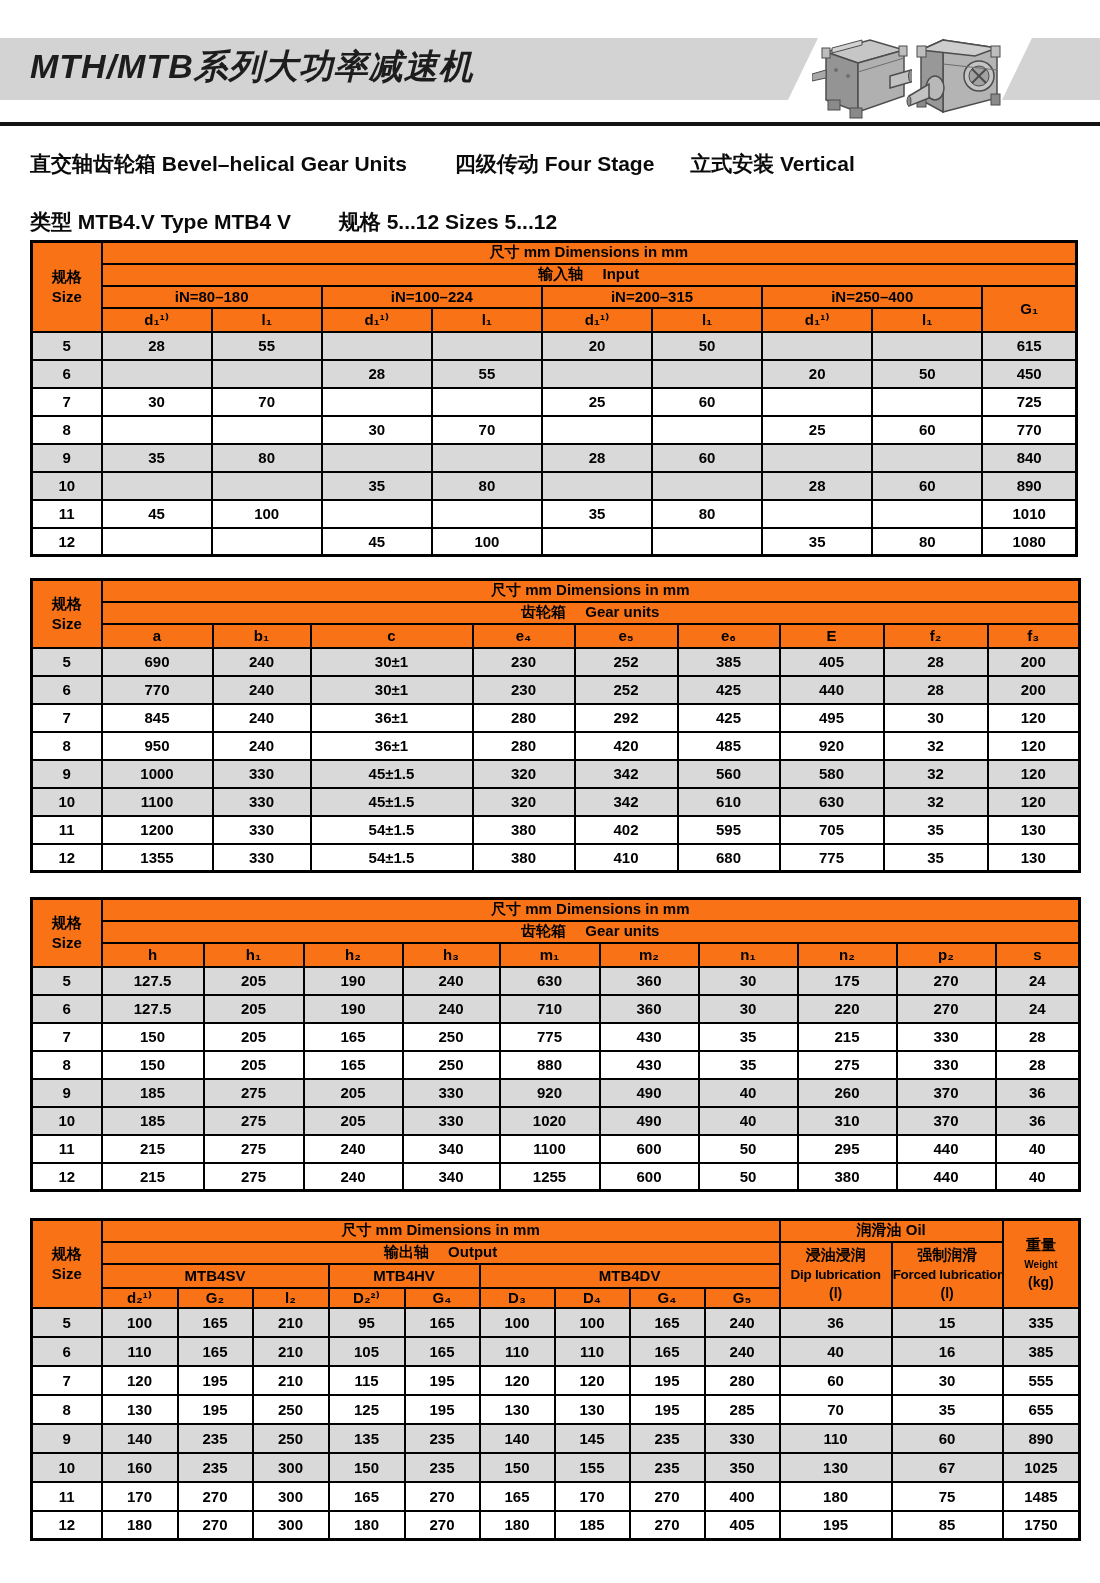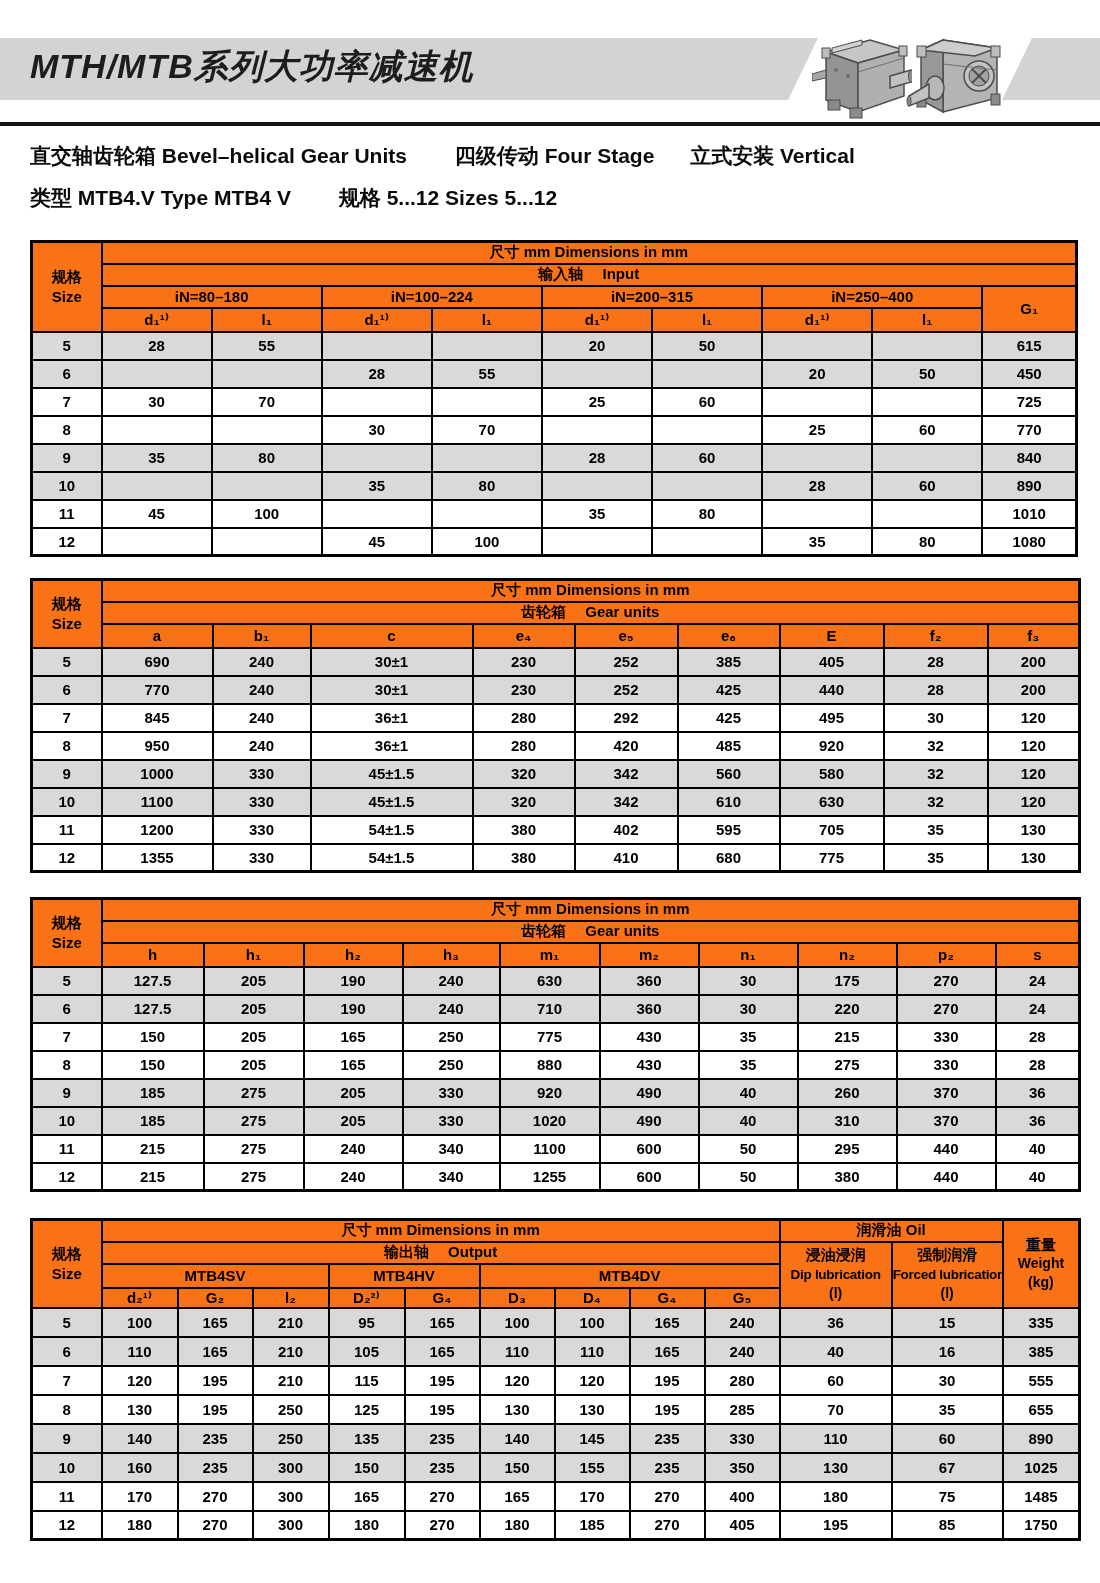--- a/index.html
+++ b/index.html
@@ -19,22 +19,22 @@
   }
   .banner-title{
     position:absolute;left:30px;top:44px;font-style:italic;font-weight:bold;
     font-size:34px;letter-spacing:1px;color:#1d1d1d;white-space:nowrap;
   }
   .gearbox{position:absolute;}
   .gb-left{left:812px;top:28px;}
   .gb-right{left:905px;top:24px;}
   .rule{position:absolute;left:0;top:122px;width:1100px;height:4px;background:#141414;}
   .subtitle{position:absolute;left:30px;font-size:21px;font-weight:bold;white-space:nowrap;color:#0a0a0a;}
-  .sub1{top:142px;}
-  .sub2{top:184px;}
+  .sub1{top:150px;}
+  .sub2{top:208px;}
   .subtitle .gap1{margin-left:42px;}
   .subtitle .gap2{margin-left:30px;}
   
   table{
     position:absolute;left:30px;width:1048px;border-collapse:collapse;table-layout:fixed;
     border:3px solid #000;
   }
   th,td{
     border:2px solid #000;text-align:center;vertical-align:middle;padding:0;
     font-size:15px;overflow:hidden;white-space:nowrap;
@@ -49,21 +49,21 @@
   .t-output{top:1218px;}
   .t-input thead tr,.t-gear1 thead tr,.t-gear2 thead tr{height:22px;}
   .t-input thead tr.colrow{height:24px;}
   .t-gear1 thead tr.colrow,.t-gear2 thead tr.colrow{height:24px;}
   .t-output thead tr{height:22px;}
   .t-output thead tr.modelrow{height:24px;}
   .t-output thead tr.colrow{height:16px;}
   .t-output tbody tr{height:29px;}
   .stack{line-height:1.25;}
   .stack .cn{font-weight:bold;}
-  .stack .en{font-weight:bold;font-size:14px;}
+  .stack .en{font-weight:bold;font-size:10px;}
   .stack .unit{font-weight:bold;font-size:14px;}
   .lube .en{font-size:13.5px;letter-spacing:-0.3px;}
   .sizeh{line-height:1.3;}
 </style>
 </head>
 <body>
 
 <div class="band-left"></div>
 <div class="band-right"></div>
 <div class="banner-title">MTH/MTB系列大功率减速机</div>

